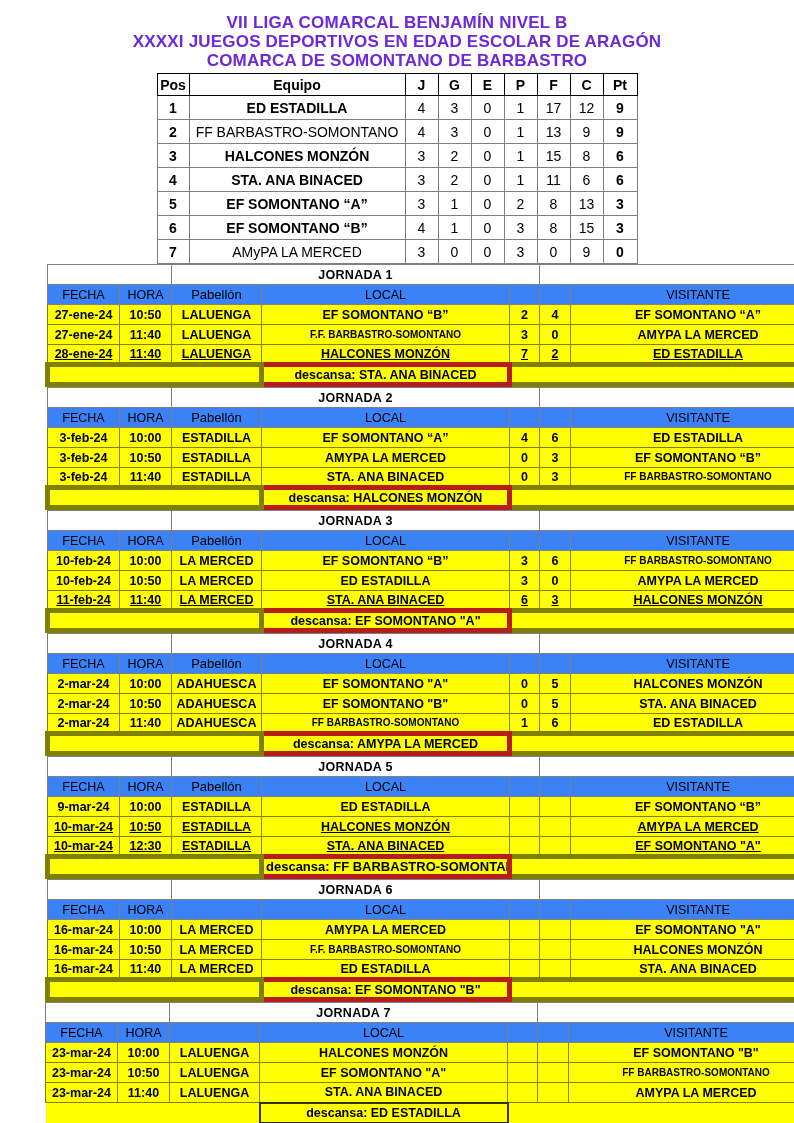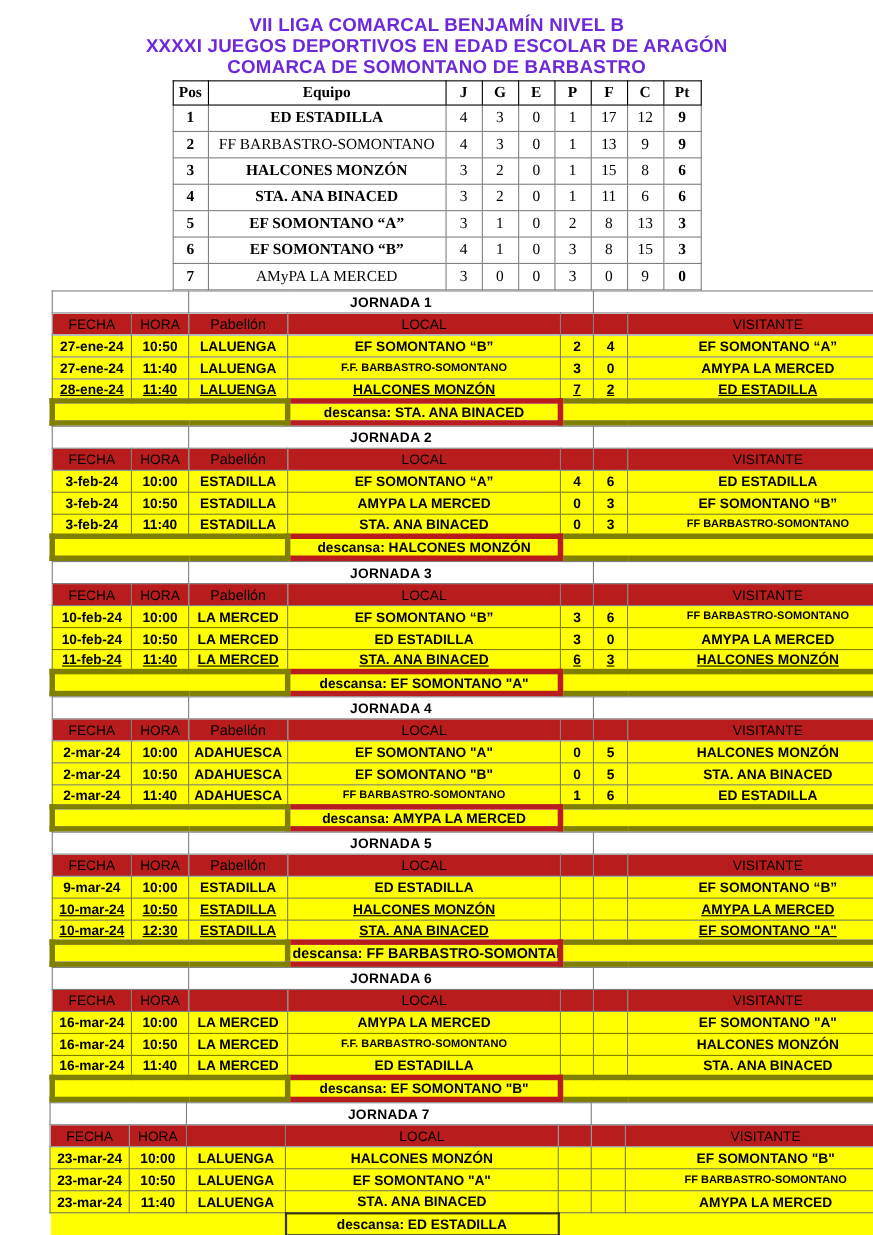--- a/index.html
+++ b/index.html
@@ -21,21 +21,21 @@
     font-weight: bold;
     color: #6d28d9;
     letter-spacing: 0.2px;
     line-height: 19px;
   }
   .title-1 { font-size: 17px; }
   .title-2 { font-size: 17px; }
   .title-3 { font-size: 17px; }
 
   
-  .standings-wrap { display: flex; justify-content: center; margin-top: 3px; font-family: Liberation Serif, serif; }
+  .standings-wrap { display: flex; justify-content: center; margin-top: 3px; }
   table.standings {
     border-collapse: collapse;
     table-layout: fixed;
     width: 480px;
   }
   table.standings td, table.standings th {
     border: 1px solid #808080;
     height: 24px;
     padding: 0 2px;
     font-size: 14px;
@@ -94,21 +94,21 @@
     background: #fff;
     font-size: 14px;
     font-weight: bold;
     height: 20px;
     text-align: center;
     letter-spacing: 0.3px;
   }
   td.jor-pad { border: none; background: #fff; }
   
   td.hdr {
-    background: #b91c1c;
+    background: #3b82f6;
     font-size: 13px;
     font-weight: normal;
     border: 1px solid #808080;
     height: 21px;
   }
   td.hdr.pabellon-h { font-weight: normal; font-size: 13px; }
   
   tr.match td { background: #ffff00; border-color: #808000; }
   td.date, td.time { font-weight: bold; font-size: 12px; }
   td.pabellon { font-weight: bold; font-size: 13px; }

